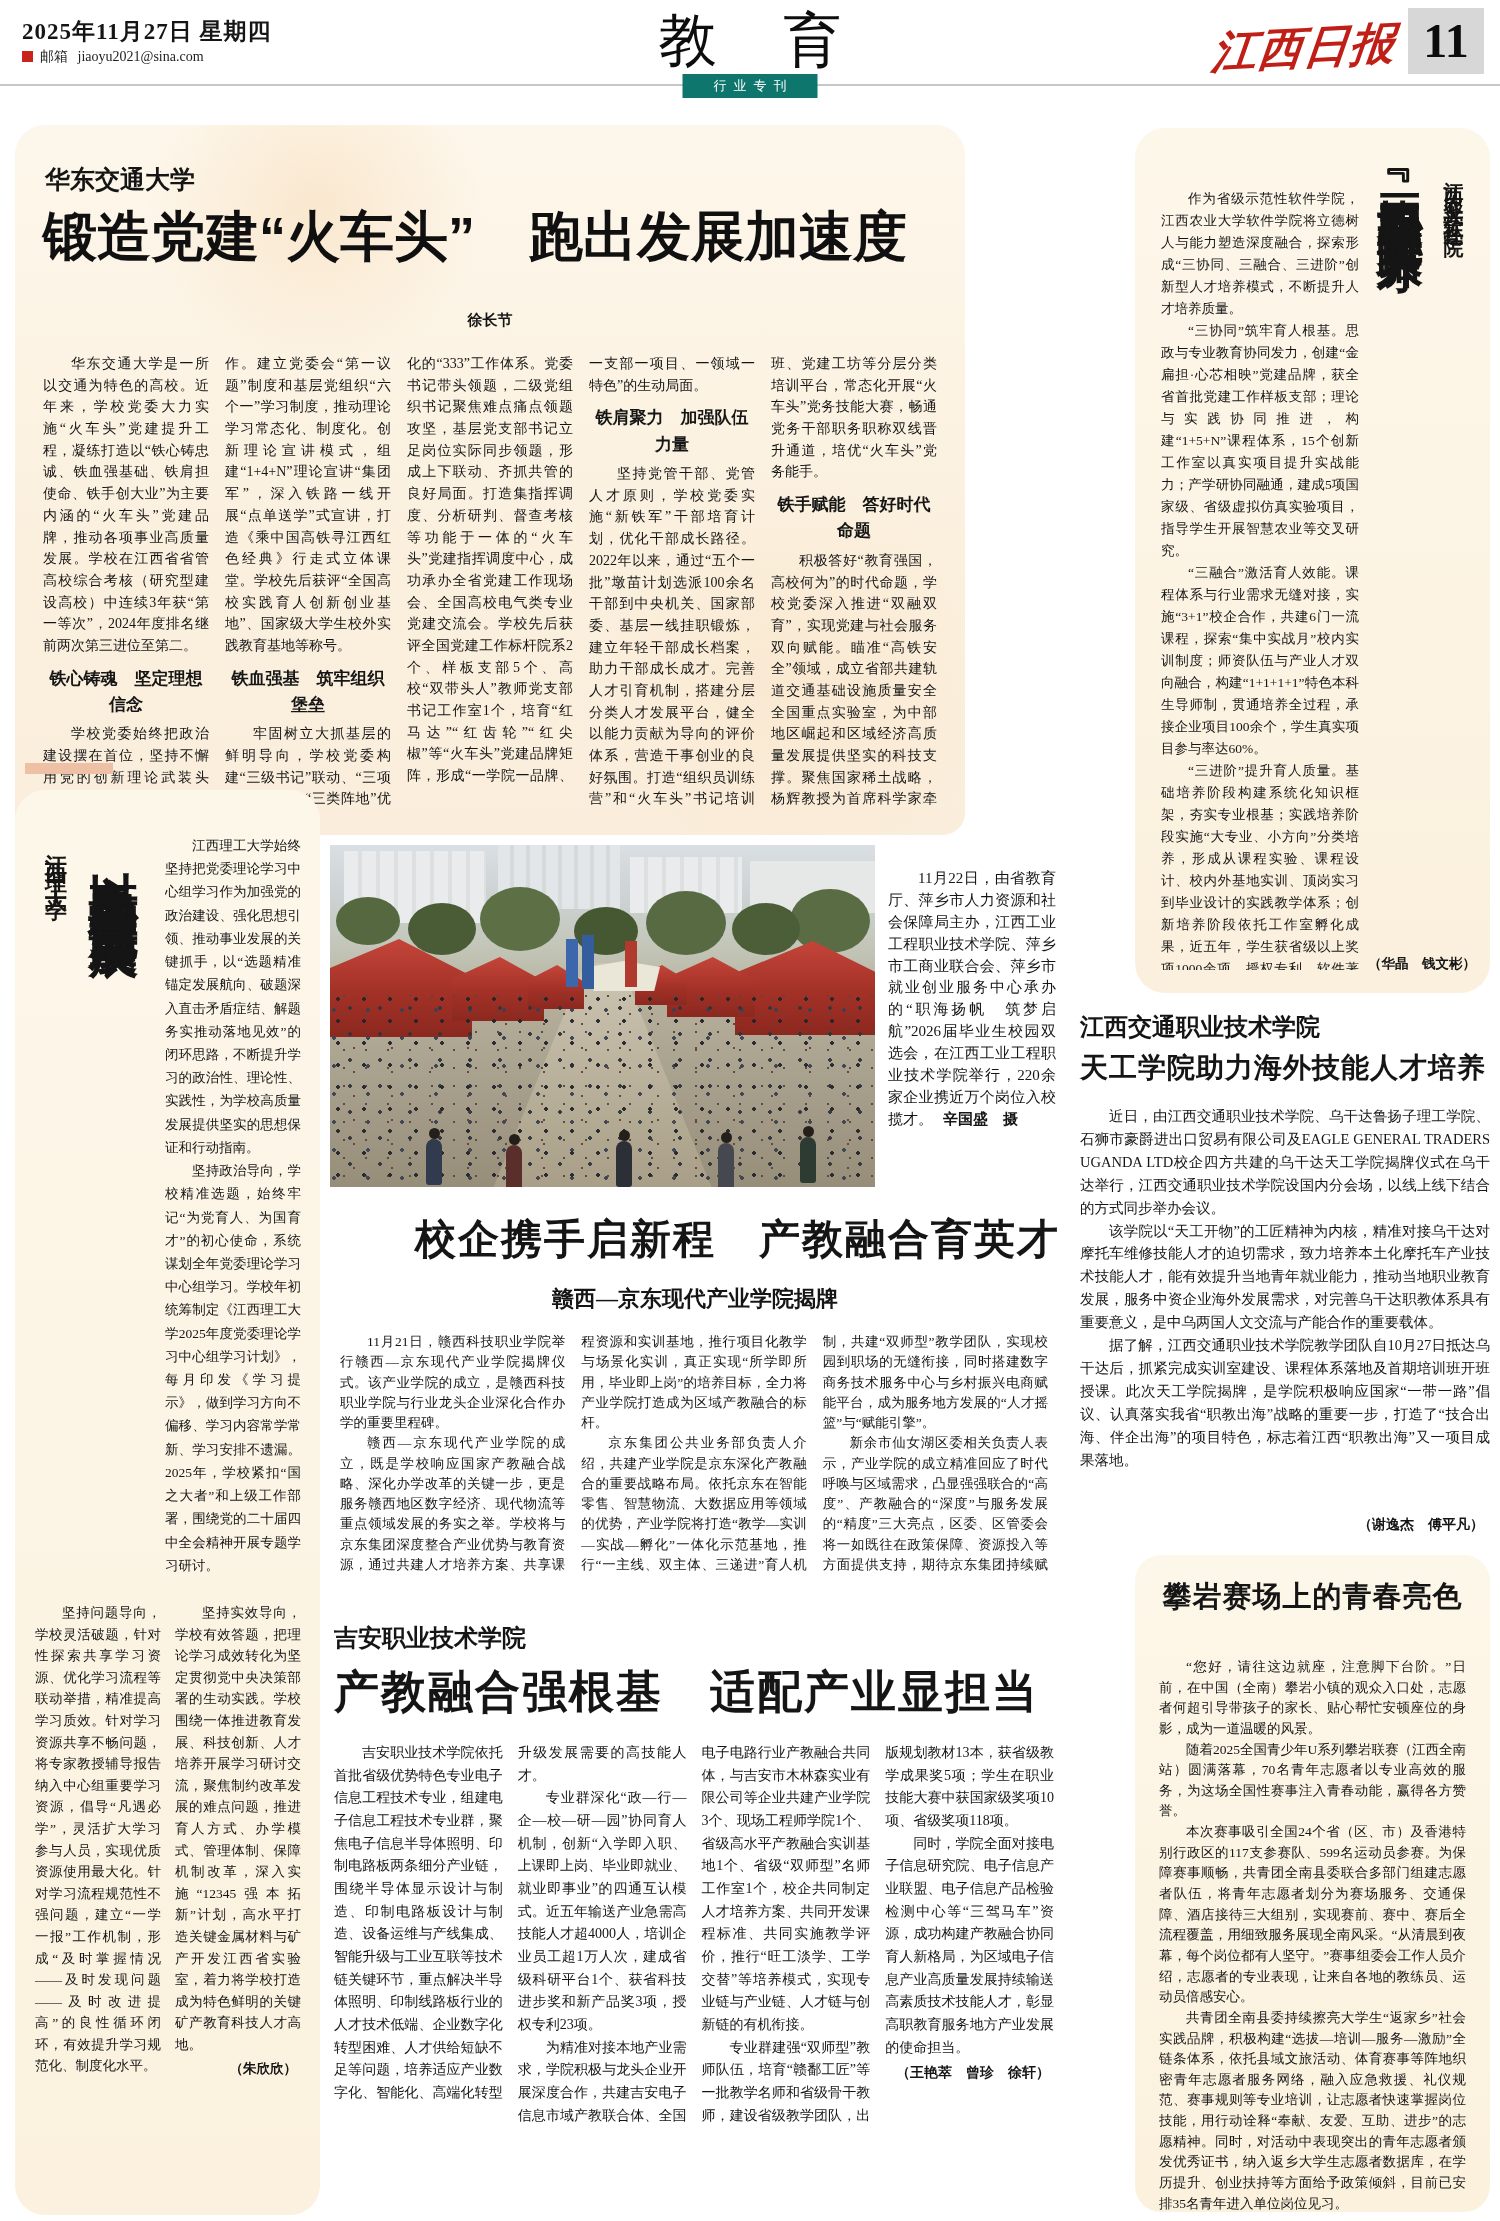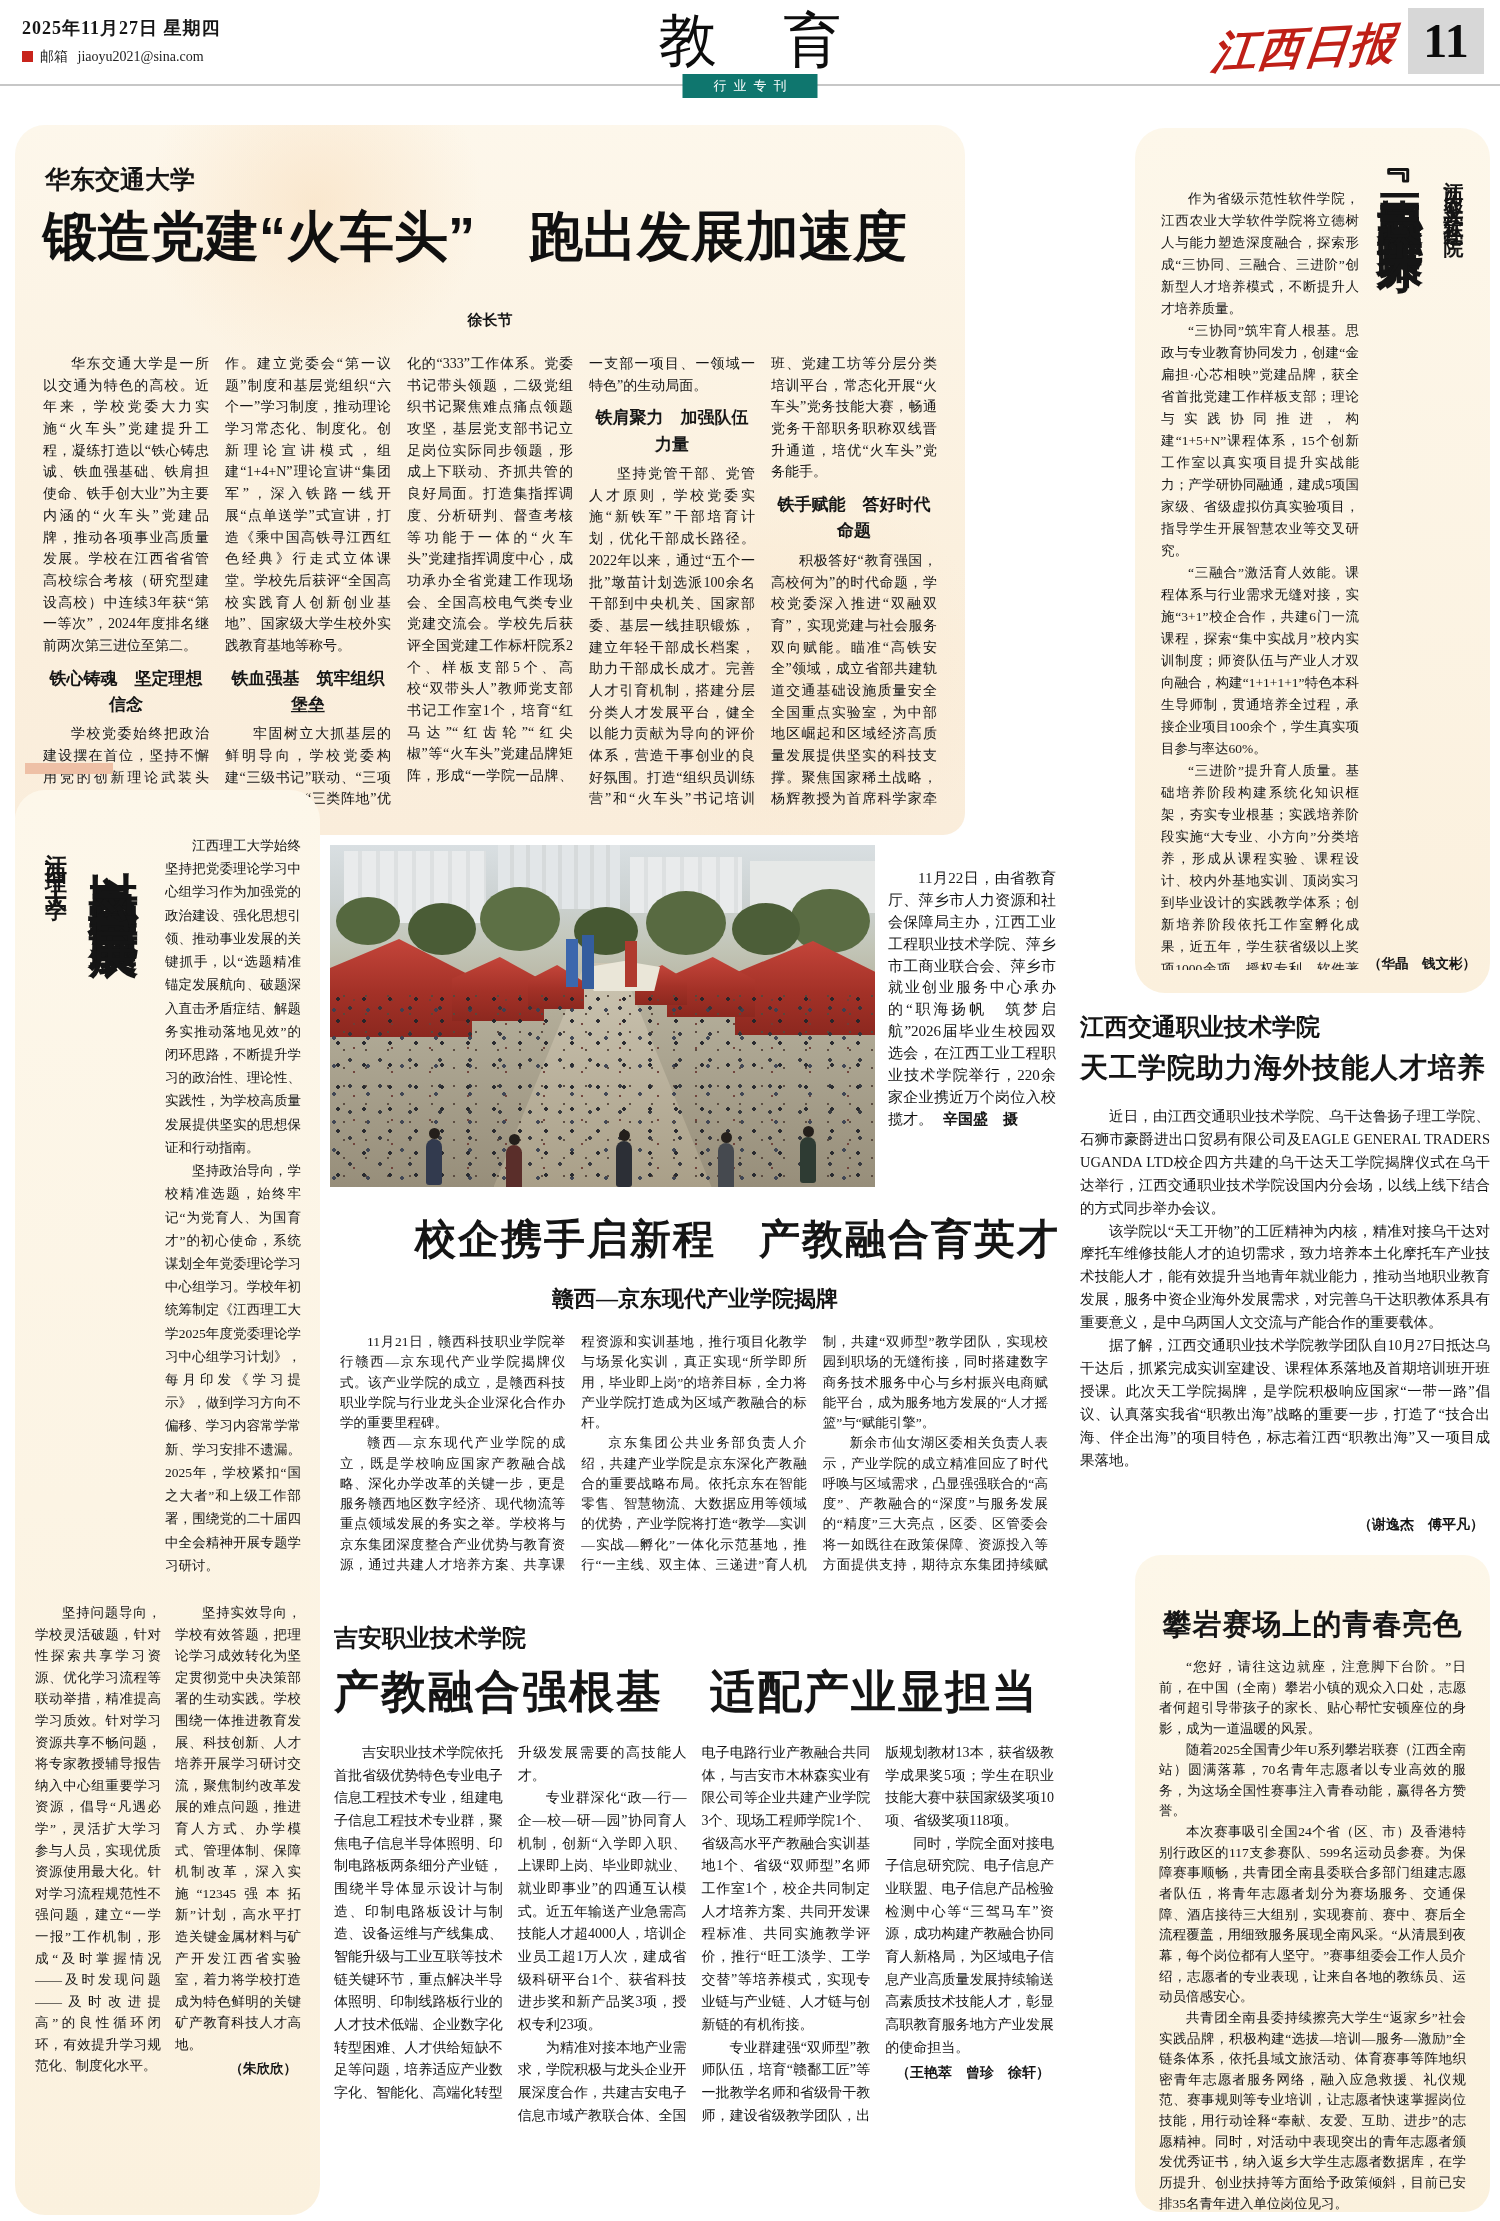--- a/index.html
+++ b/index.html
@@ -2,21 +2,21 @@
 <html><head>
 <meta charset="utf-8">
 <style>
   html,body{margin:0;padding:0;background:#e8e8e8;}
   .sheet{position:relative;width:1500px;height:2221px;margin:0 auto;background:#ffffff;
          font-family:"Liberation Serif","DejaVu Serif",serif;color:#151515;overflow:hidden;}
   [data-interactable]{box-sizing:border-box;}
 
   
   .hdr{position:absolute;left:0;top:0;width:1500px;height:96px;}
-  .hdr-date{position:absolute;left:22px;top:16px;font-size:18px;font-weight:700;letter-spacing:1px;}
+  .hdr-date{position:absolute;left:22px;top:16px;font-size:23px;font-weight:700;letter-spacing:1px;}
   .hdr-mail{position:absolute;left:22px;top:48px;font-size:14px;color:#222;}
   .mail-ico{display:inline-block;width:11px;height:11px;background:#c8241c;margin-right:7px;vertical-align:-1px;}
   .hdr-title{position:absolute;left:50%;top:2px;transform:translateX(-50%);font-size:58px;font-weight:500;
              letter-spacing:26px;padding-left:26px;white-space:nowrap;color:#0d0d0d;}
   .hdr-tag{position:absolute;left:50%;top:74px;transform:translateX(-50%);background:#0f766e;color:#fff;
            font-family:"Liberation Sans","DejaVu Sans",sans-serif;font-size:13px;letter-spacing:7px;
            padding:3px 24px 3px 31px;white-space:nowrap;}
   .hdr-rule{position:absolute;left:0;top:84px;width:1500px;height:2px;background:#c7c7c7;}
   .masthead{position:absolute;right:104px;top:18px;font-size:45px;font-weight:900;color:#bf1f17;
             transform:rotate(-3deg) skewX(-9deg);letter-spacing:1px;font-style:italic;}
@@ -124,21 +124,21 @@
   
   .tg{position:absolute;left:1080px;top:1005px;width:410px;height:543px;}
   .tg .kicker{position:absolute;left:0;top:6px;font-size:24px;}
   .tg-hl{position:absolute;left:0;top:44px;width:100%;font-size:28px;font-weight:900;letter-spacing:1px;white-space:nowrap;}
   .tg-body{position:absolute;left:0;top:100px;width:410px;height:400px;font-size:14.5px;line-height:1.58;overflow:hidden;}
   .tg-sig{position:absolute;right:6px;bottom:14px;font-size:14px;font-weight:700;}
 
   
   .climb{position:absolute;left:1135px;top:1555px;width:355px;height:657px;border-radius:26px;
          background:linear-gradient(180deg,#fdf7e9,#fbf1dd);}
-  .climb-hl{position:absolute;left:0;top:22px;width:100%;text-align:center;font-size:29px;font-weight:900;letter-spacing:1px;margin-top:28px;}
+  .climb-hl{position:absolute;left:0;top:22px;width:100%;text-align:center;font-size:29px;font-weight:900;letter-spacing:1px;}
   .climb-body{position:absolute;left:24px;top:74px;width:307px;height:562px;font-size:13.5px;line-height:1.53;overflow:hidden;margin-top:28px;}
 </style>
 </head>
 <body>
 
 <div class="sheet" data-interactable="false">
 
   <div class="hdr" data-interactable="false">
     <div class="hdr-date" data-interactable="false">2025年11月27日 星期四</div>
     <div class="hdr-mail" data-interactable="false">

